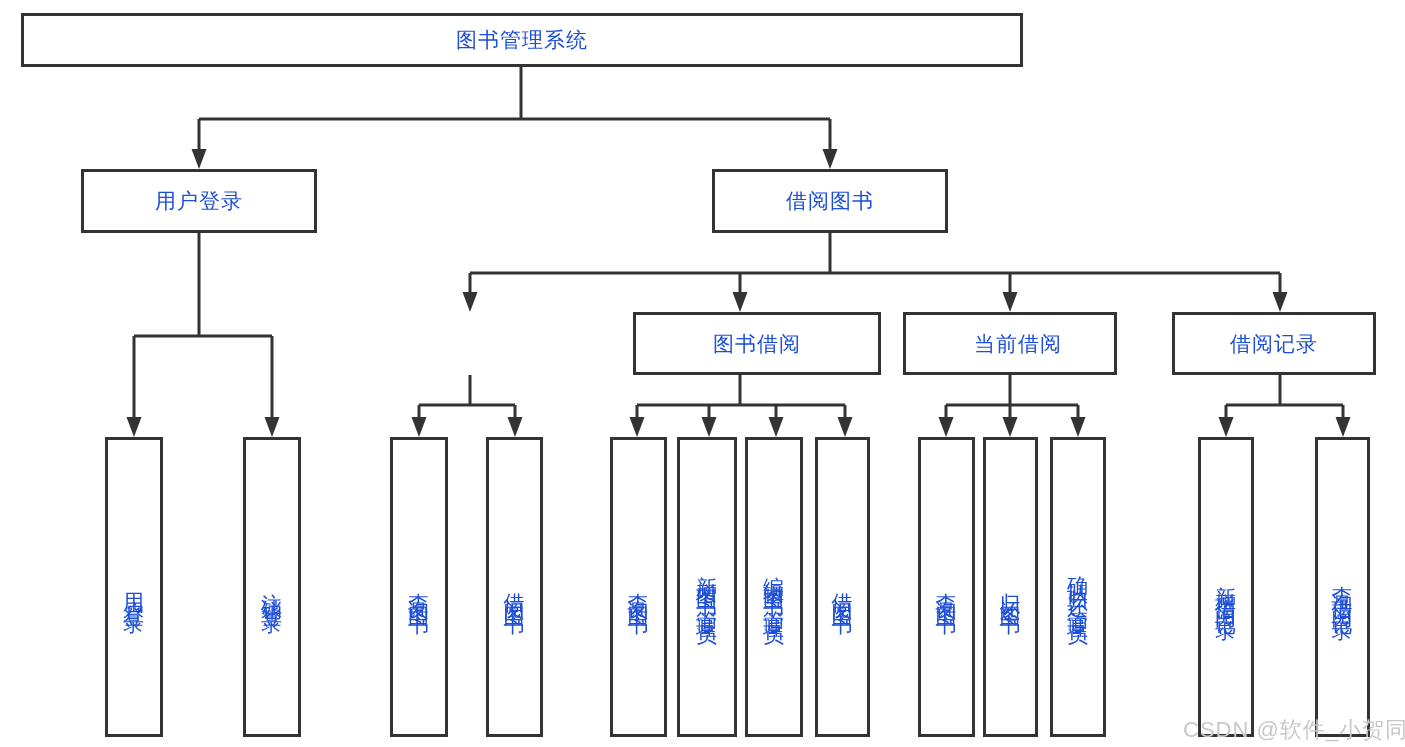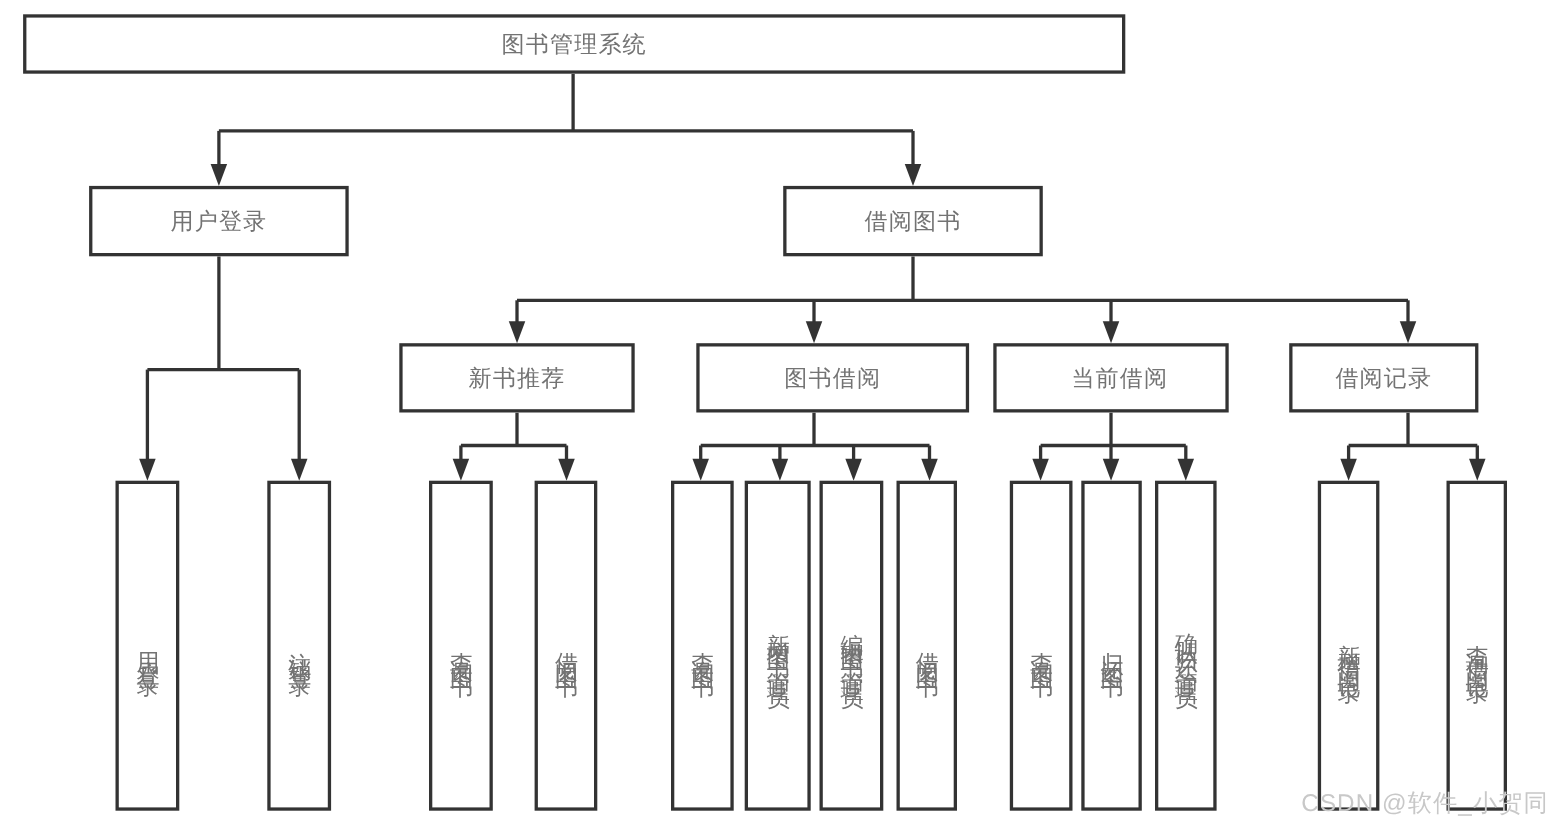--- a/index.html
+++ b/index.html
@@ -12,41 +12,41 @@
   }
   .connectors{position:absolute;left:0;top:0;z-index:0;}
   .box{
     position:absolute;
     box-sizing:border-box;
     border:3px solid #333333;
     background:#ffffff;
     display:flex;
     align-items:center;
     justify-content:center;
-    color:#737373;
+    color:#1d4ed8;
     font-size:21px;
     z-index:1;
     letter-spacing:1px;
   }
   .v{
     writing-mode:vertical-rl;
     letter-spacing:7px;
     line-height:1;
     padding-top:6px;
   }
   
   #n-root   {left:21px;  top:13px;  width:1002px; height:54px;}
   
   #n-login  {left:81px;  top:169px; width:236px;  height:64px;}
   #n-mgmt   {left:712px; top:169px; width:236px;  height:64px;}
   
   #n-rec    {left:363px; top:312px; width:214px;  height:63px;}
   #n-borrow {left:633px; top:312px; width:248px;  height:63px;}
   #n-current{left:903px; top:312px; width:214px;  height:63px;padding-left:16px;}
-  #n-records{left:1172px;top:312px; width:172px;  height:63px;}
+  #n-records{left:1172px;top:312px; width:204px;  height:63px;}
   
   .tall{top:437px;height:300px;}
   #n-u1{left:105px; width:58px;}
   #n-u2{left:243px; width:58px;}
   #n-r1{left:390px; width:58px;}
   #n-r2{left:486px; width:57px;}
   #n-b1{left:610px; width:57px;}
   #n-b2{left:677px; width:60px;}
   #n-b3{left:745px; width:58px;}
   #n-b4{left:815px; width:55px;}
@@ -134,21 +134,20 @@
       <polygon points="1218.5,417 1233.5,417 1226,437"></polygon>
       <polygon points="1335.5,417 1350.5,417 1343,437"></polygon>
     </g>
   </svg>
 
   <div class="box" id="n-root">图书管理系统</div>
 
   <div class="box" id="n-login">用户登录</div>
   <div class="box" id="n-mgmt">借阅图书</div>
 
-  <div class="box" id="n-rec">新书推荐</div>
   <div class="box" id="n-borrow">图书借阅</div>
   <div class="box" id="n-current">当前借阅</div>
   <div class="box" id="n-records">借阅记录</div>
 
   <div class="box v tall" id="n-u1">用户登录</div>
   <div class="box v tall" id="n-u2">注销登录</div>
 
   <div class="box v tall" id="n-r1">查询图书</div>
   <div class="box v tall" id="n-r2">借阅图书</div>
 

